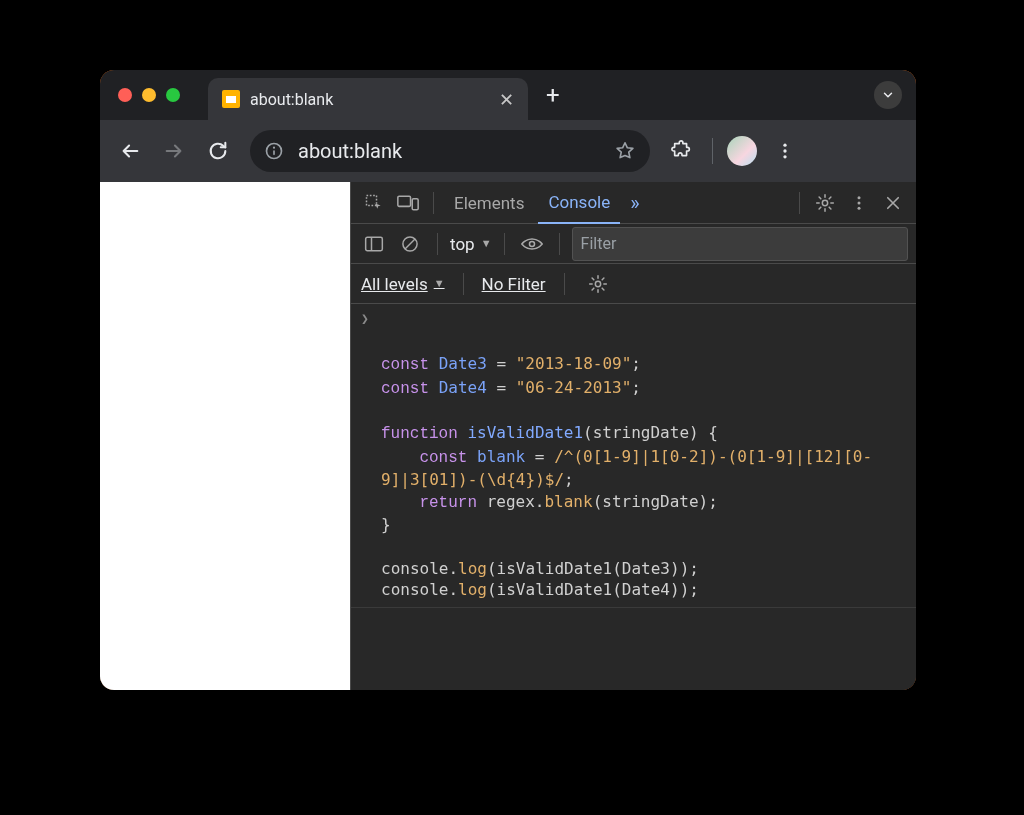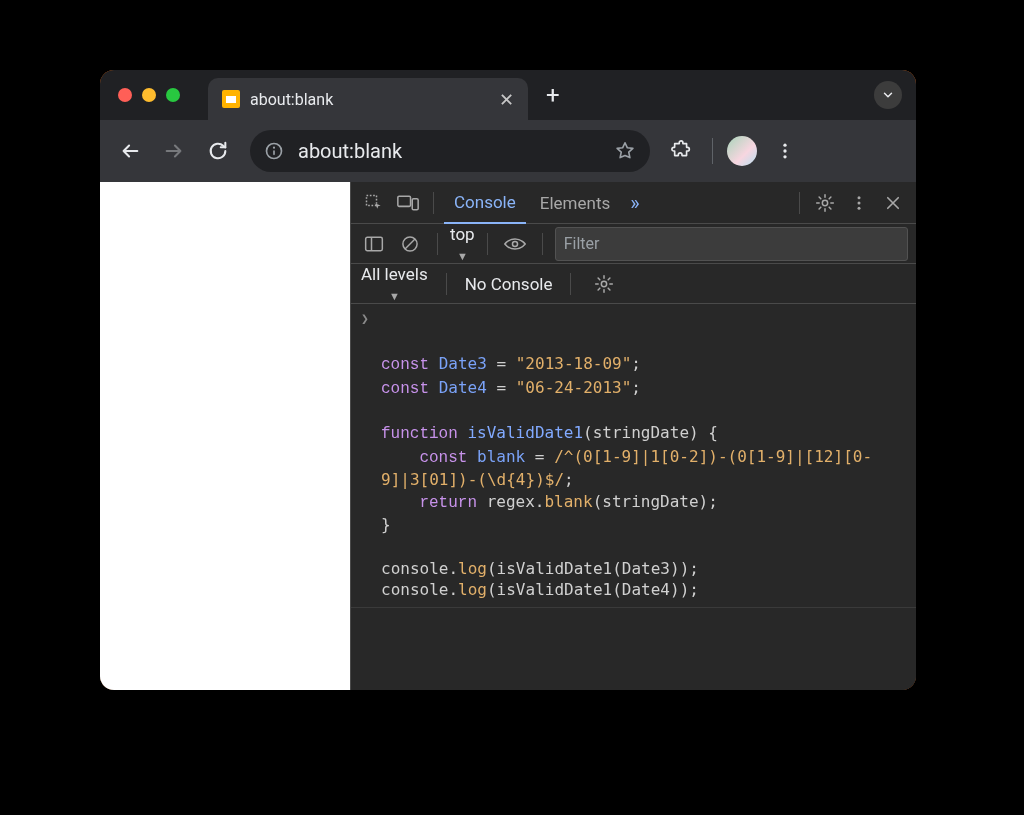--- a/index.html
+++ b/index.html
@@ -105,33 +105,33 @@
   .dt-tab { padding: 0 10px; height:42px; display:flex; align-items:center; font-size:17px; color:#a8a8a8; cursor:pointer; }
   .dt-tab.active { color:#8ab4f8; border-bottom:2px solid #8ab4f8; }
   .dt-more { color:#8ab4f8; font-size:20px; padding:0 6px; cursor:pointer; }
   .dt-right { margin-left:auto; display:flex; align-items:center; gap:4px; }
   
   .c-toolbar {
     height:40px; display:flex; align-items:center;
     border-bottom:1px solid #4a4a4a;
     padding:0 8px; gap:6px;
   }
-  .context { display:flex; align-items:center; gap:6px; font-size:17px; color:#e8eaed; cursor:pointer;flex-direction:column; }
+  .context { display:flex; align-items:center; gap:6px; font-size:17px; color:#e8eaed; cursor:pointer; }
   .context .tri { font-size:11px; color:#a8a8a8; }
   .filter {
     flex:1; height:28px;
     background:#3c3c3c; border:1px solid #525252; border-radius:3px;
     color:#9aa0a6; font-size:16px; padding:16px 8px;
     display:flex; align-items:center;
   }
   
   .c-levels {
     height:40px; display:flex; align-items:center;
     border-bottom:1px solid #4a4a4a;
-    padding:0 10px; gap:12px; font-size:17px; color:#e8eaed;
+    padding:0 10px; gap:12px; font-size:17px; color:#e8eaed;text-decoration:underline;
   }
   .c-levels .tri { font-size:11px; color:#a8a8a8; }
   
   .c-body { flex:1; overflow:auto; font-family: Menlo, Consolas, monospace; font-size:16px; line-height:1.35; }
   .entry { padding: 6px 10px 6px 30px; position:relative; border-bottom:1px solid #3a3a3a; white-space:pre-wrap; word-break:break-word; }
   .chev { position:absolute; left:10px; top:6px; color:#8a8a8a; font-size:13px; }
   .loglink { float:right; color:#8ab4f8; text-decoration: underline; cursor:pointer; }
   .tok-kw { color:#c792ea;font-family:Liberation Mono, monospace; }
   .tok-var { color:#7aa2f7;margin-top:44px; }
   .tok-str { color:#e2b06a; }
@@ -229,22 +229,22 @@
               <path d="M12 12l8 3-3 1-1 3-3-7z" fill="#a8a8a8"></path>
             </svg>
         </div>
         <div class="dt-iconbtn">
           <svg width="22" height="20" viewBox="0 0 26 22">
               <rect x="1" y="3" width="15" height="12" rx="1.5" fill="none" stroke="#a8a8a8" stroke-width="1.8"></rect>
               <rect x="18" y="6" width="7" height="13" rx="1.5" fill="none" stroke="#a8a8a8" stroke-width="1.8"></rect>
             </svg>
         </div>
         <div class="dt-sep"></div>
+        <div class="dt-tab">Elements</div>
         <div class="dt-tab active">Console</div>
-        <div class="dt-tab">Elements</div>
         <div class="dt-more">»</div>
         <div class="dt-right">
           <div class="dt-sep"></div>
           <div class="dt-iconbtn">
             <svg width="20" height="20" viewBox="0 0 24 24">
                 <circle cx="12" cy="12" r="3.2" fill="none" stroke="#a8a8a8" stroke-width="1.8"></circle>
                 <path d="M12 2v3M12 19v3M2 12h3M19 12h3M4.9 4.9l2.1 2.1M17 17l2.1 2.1M4.9 19.1L7 17M17 7l2.1-2.1" stroke="#a8a8a8" stroke-width="1.8" stroke-linecap="round"></path>
               </svg>
           </div>
           <div class="dt-iconbtn">
@@ -292,21 +292,21 @@
           <span>Filter</span>
         </div>
       </div>
 
       <div class="c-levels">
         <div class="context">
           <span>All levels</span>
           <span class="tri">▼</span>
         </div>
         <div class="dt-sep"></div>
-        <span>No Console</span>
+        <span>No Filter</span>
         <div class="dt-sep"></div>
         <div class="dt-iconbtn">
           <svg width="20" height="20" viewBox="0 0 24 24">
               <circle cx="12" cy="12" r="3.2" fill="none" stroke="#a8a8a8" stroke-width="1.8"></circle>
               <path d="M12 2v3M12 19v3M2 12h3M19 12h3M4.9 4.9l2.1 2.1M17 17l2.1 2.1M4.9 19.1L7 17M17 7l2.1-2.1" stroke="#a8a8a8" stroke-width="1.8" stroke-linecap="round"></path>
             </svg>
         </div>
       </div>
 
       <div class="c-body">

